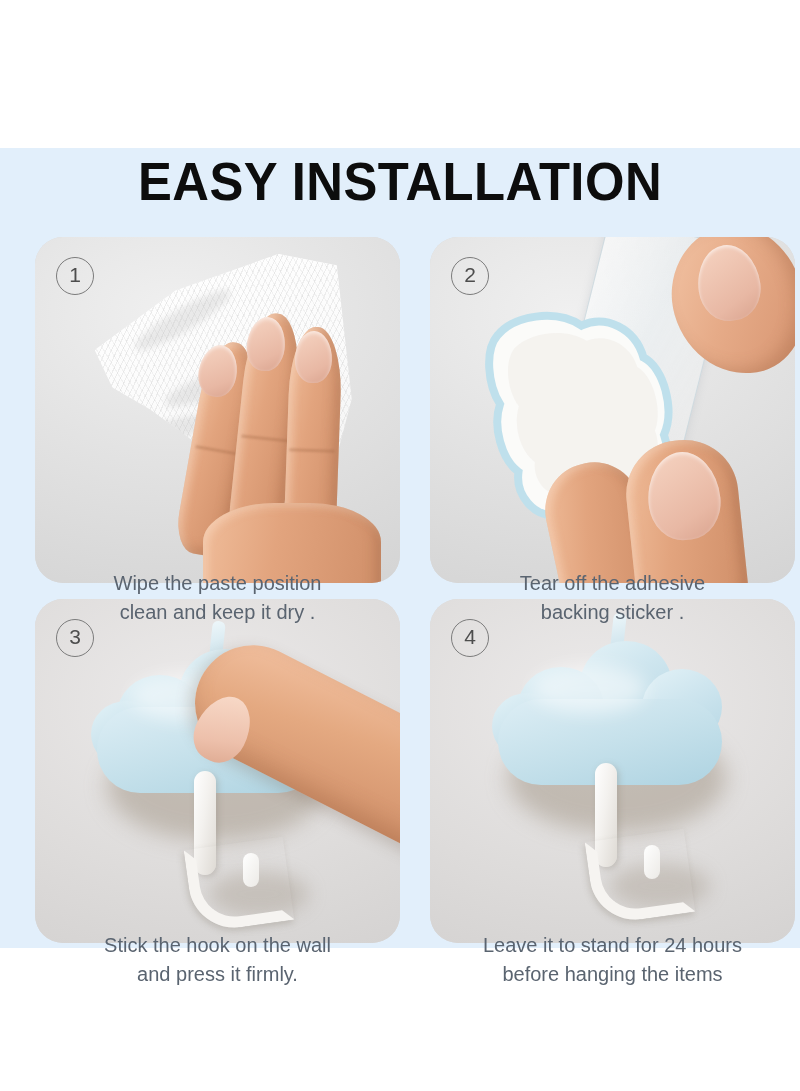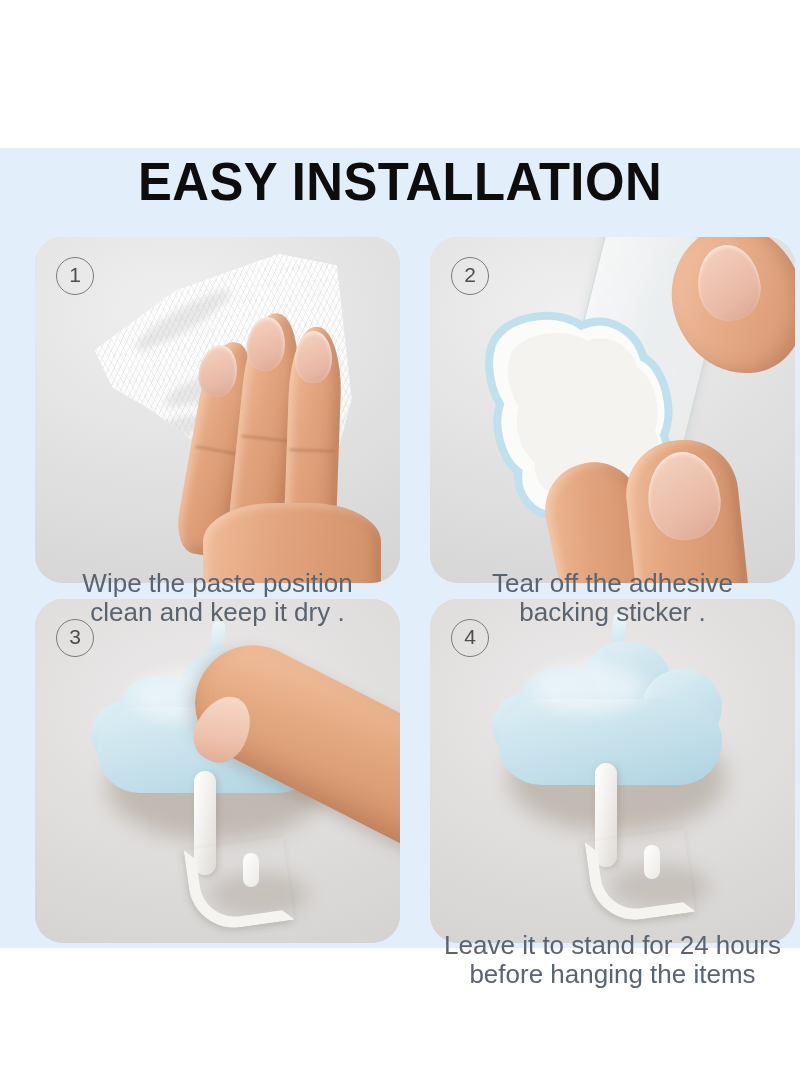--- a/index.html
+++ b/index.html
@@ -108,21 +108,21 @@
   }
 
   
   .caption {
     position: absolute;
     left: -22px;
     width: 409px;
     bottom: -50px;
     text-align: center;
     color: #5a6470;
-    font-size: 26px;
+    font-size: 20px;
     line-height: 29px;
     font-family: "Liberation Sans", sans-serif;
     z-index: 8;
     white-space: pre-line;
   }
   .step-panel.row1 .caption { bottom: -44px; }
   .step-panel.row2 .caption { bottom: -46px; }
 
   
   .towel {
@@ -432,20 +432,22 @@
         <div class="hook-stem"></div>
         <div class="hook-curve"></div>
         <div class="hook-tip"></div>
       </div>
 
       <div class="press-finger"></div>
       <div class="press-nail"></div>
 
       <div class="step-badge">3</div>
     </div>
+    <div class="caption">Stick the hook on the wall
+and press it firmly.</div>
   </div>
 
   <div class="step-panel row2">
     <div class="photo">
       <div class="wall warm"></div>
 
       <div class="hook-assembly" style="left:62px; top:14px;">
         <div class="cloud-shadow"></div>
         <div class="cloud-nub"></div>
         <div class="cloud-body">

